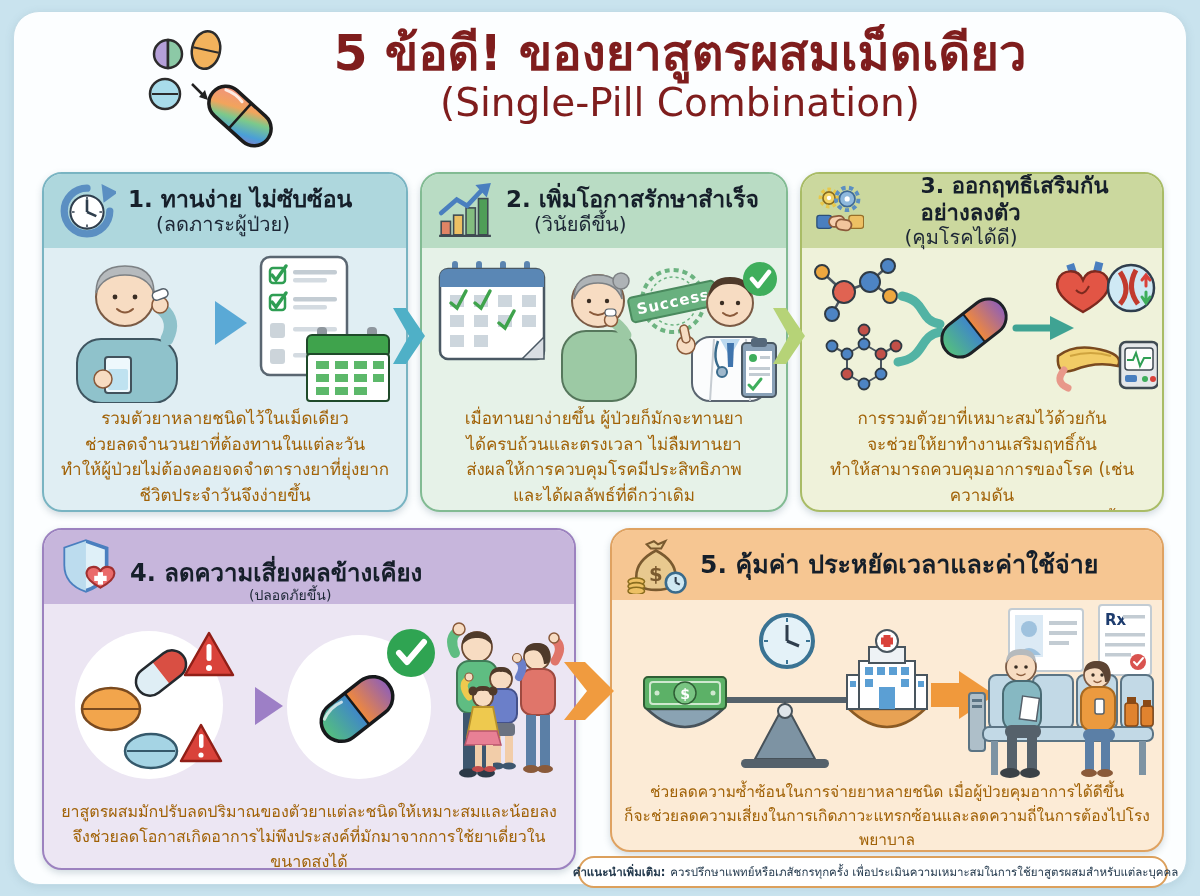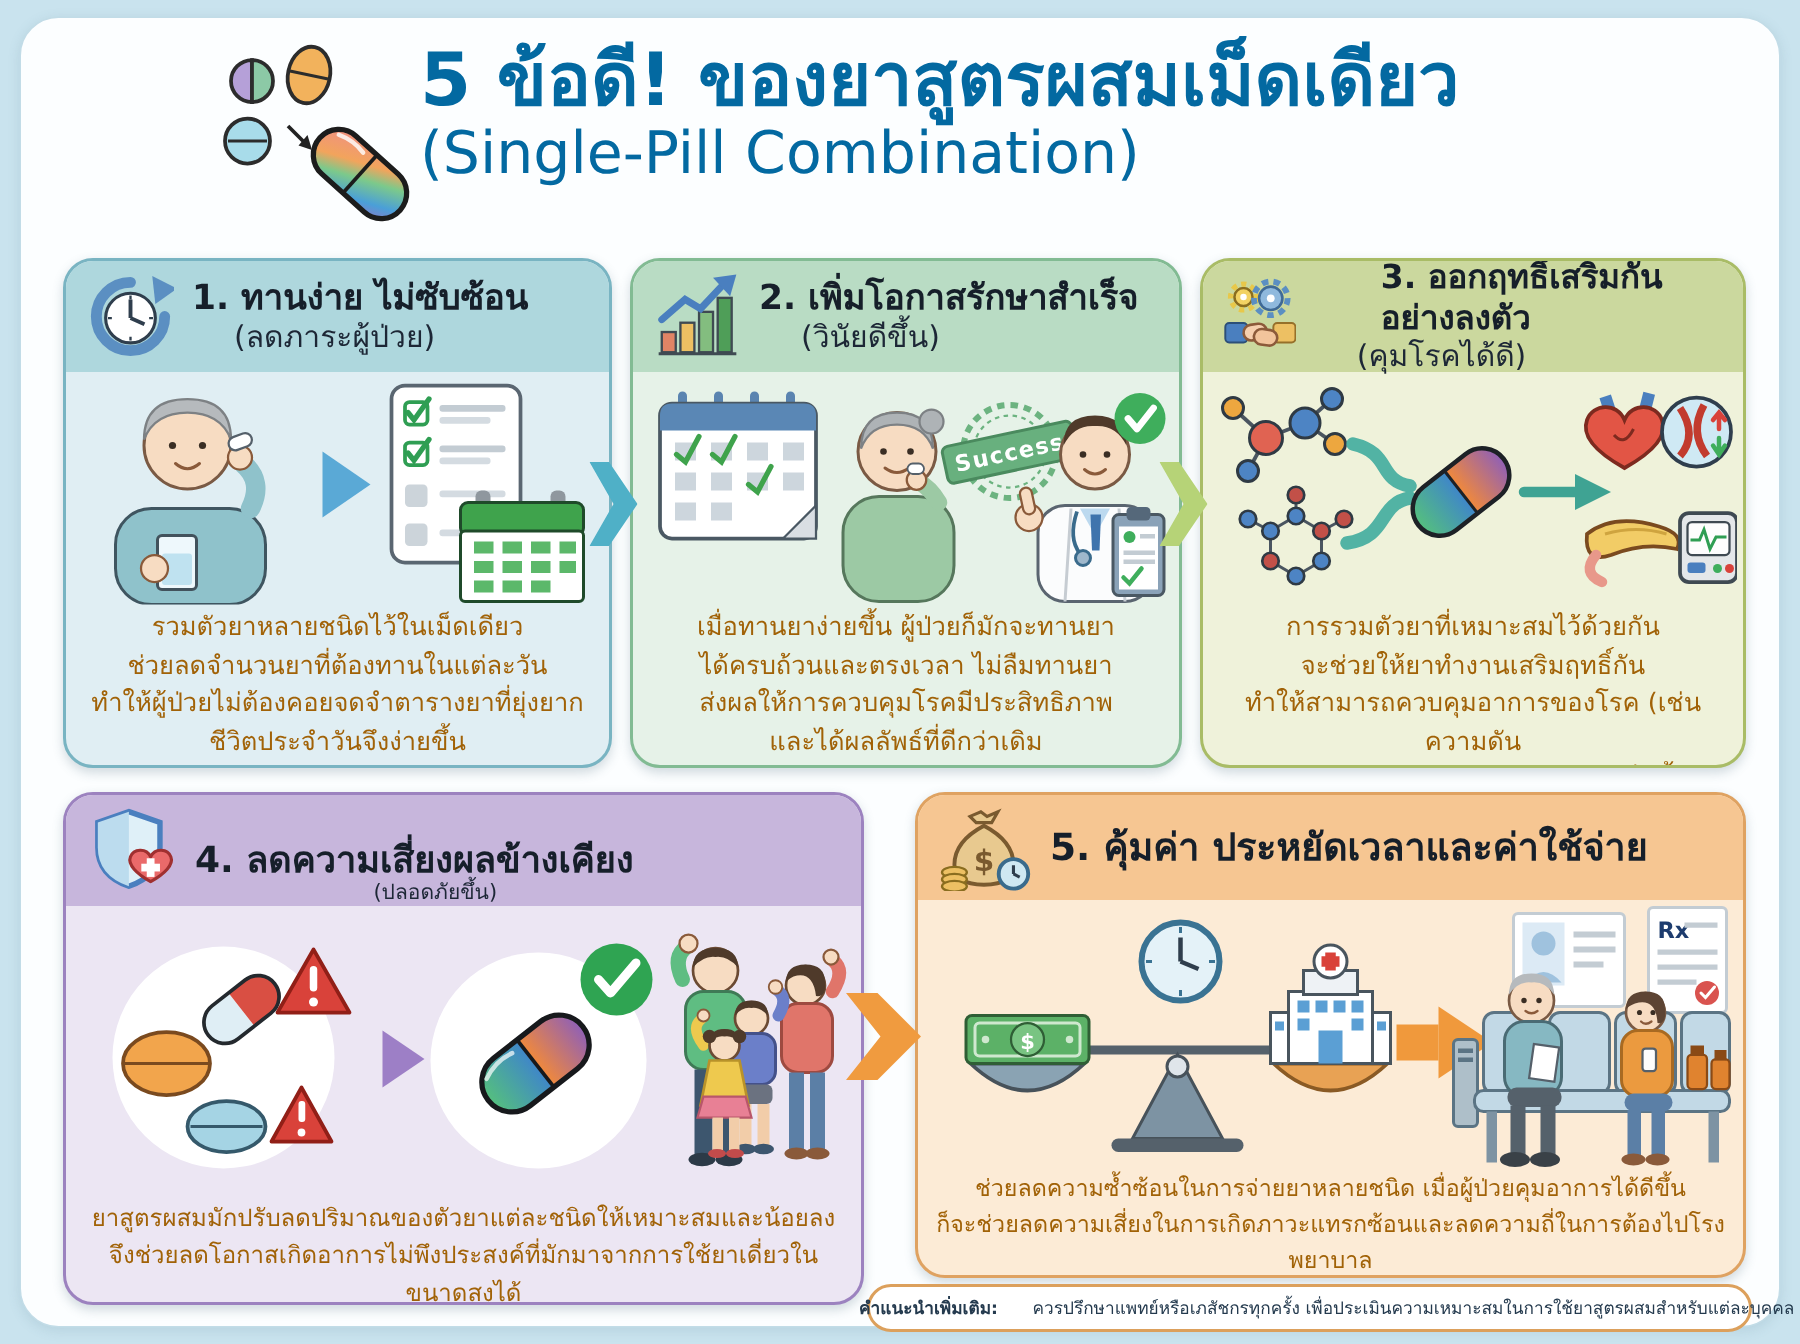--- a/index.html
+++ b/index.html
@@ -1,20 +1,20 @@
 <!DOCTYPE html>
 <html><head>
 <meta charset="utf-8">
 <style>
   html,body{margin:0;padding:0;}
   #poster{position:relative;width:1200px;height:896px;background:#c9e3ee;font-family:"DejaVu Sans",sans-serif;overflow:hidden;}
   #panel{position:absolute;left:13px;top:11px;width:1172px;height:872px;background:#fcfeff;border:1px solid #c2dce7;border-radius:26px;box-shadow:0 2px 8px rgba(80,120,140,.15);}
   
   #header-pills{position:absolute;left:148px;top:28px;}
-  #page-title{position:absolute;left:280px;top:26px;width:800px;text-align:left;color:#0369a1;}
+  #page-title{position:absolute;left:280px;top:26px;width:800px;text-align:center;color:#7f1d1d;}
   #title-line1{font-size:49px;font-weight:bold;line-height:1.15;}
   #title-line2{font-size:39px;font-weight:normal;line-height:1.1;}
   
   .card{position:absolute;border-radius:20px;overflow:hidden;box-sizing:border-box;box-shadow:0 3px 7px rgba(60,90,110,.22);}
   .card-header{display:flex;align-items:center;gap:12px;padding:6px 8px 6px 14px;box-sizing:border-box;}
   .ht{display:flex;flex-direction:column;}
   .card-title{font-weight:bold;color:#161f2a;line-height:1.2;}
   .card-sub{color:#1d2736;line-height:1.15;margin-left:28px;}
   .illo{display:flex;align-items:center;justify-content:center;}
   .card-body{text-align:center;color:#a16207;white-space:pre-line;}
@@ -39,21 +39,21 @@
   #card5 .illo{height:180px;}
   .row1 .card-body{font-size:17px;line-height:1.5;padding:0 8px;}
   #card4 .card-body{font-size:16px;line-height:1.55;padding:0 10px;}
   #card5 .card-body{font-size:15.5px;line-height:1.55;padding:0 10px;}
   
   .conn{position:absolute;z-index:6;}
   #conn1{left:393px;top:306px;}
   #conn2{left:773px;top:306px;}
   #conn3{left:564px;top:660px;}
   
-  #footer-note{position:absolute;left:578px;top:856px;width:590px;height:32px;background:#fff;border:2px solid #dca05c;border-radius:17px;display:flex;align-items:center;justify-content:center;gap:23px;box-sizing:border-box;z-index:7;}
+  #footer-note{position:absolute;left:578px;top:856px;width:590px;height:32px;background:#fff;border:2px solid #dca05c;border-radius:17px;display:flex;align-items:center;justify-content:center;gap:5px;box-sizing:border-box;z-index:7;}
   #footer-note .lbl{font-weight:bold;font-size:11.5px;color:#243a4e;white-space:nowrap;}
   #footer-note .txt{font-size:11.5px;color:#243a4e;white-space:nowrap;}
 </style>
 </head>
 <body>
 
 <div id="poster">
   <div id="panel"></div>
 
   <svg id="header-pills" width="132" height="122" viewBox="0 0 132 122">

